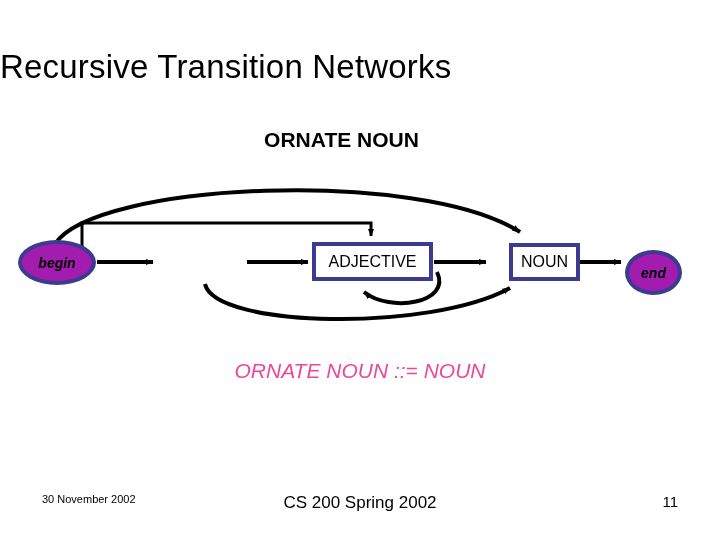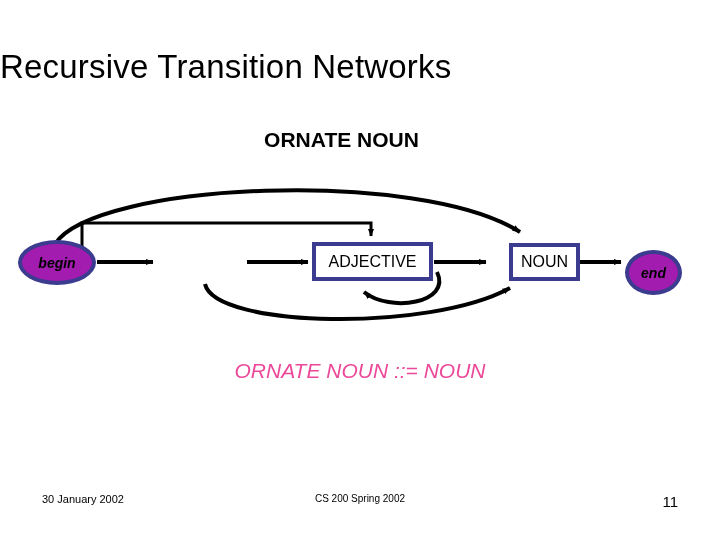--- a/index.html
+++ b/index.html
@@ -114,21 +114,21 @@
     top: 0;
     font-size: 11px;
     color: #000000;
   }
   #footer-course {
     position: absolute;
     left: 0;
     top: 0;
     width: 720px;
     text-align: center;
-    font-size: 10px;
+    font-size: 17px;
     color: #000000;
   }
   #footer-page {
     position: absolute;
     right: 42px;
     top: 0;
     font-size: 15px;
     color: #000000;
   }
 </style>
@@ -182,18 +182,18 @@
 
     <div class="node-ellipse" id="node-end">
       <span>end</span>
     </div>
 
   </div>
 
   <div id="rule-text">ORNATE NOUN ::= NOUN</div>
 
   <div id="footer">
-    <div id="footer-date">30 January 2002</div>
+    <div id="footer-date">30 November 2002</div>
     <div id="footer-course">CS 200 Spring 2002</div>
     <div id="footer-page">11</div>
   </div>
 
 </div>
 
 </body></html>

